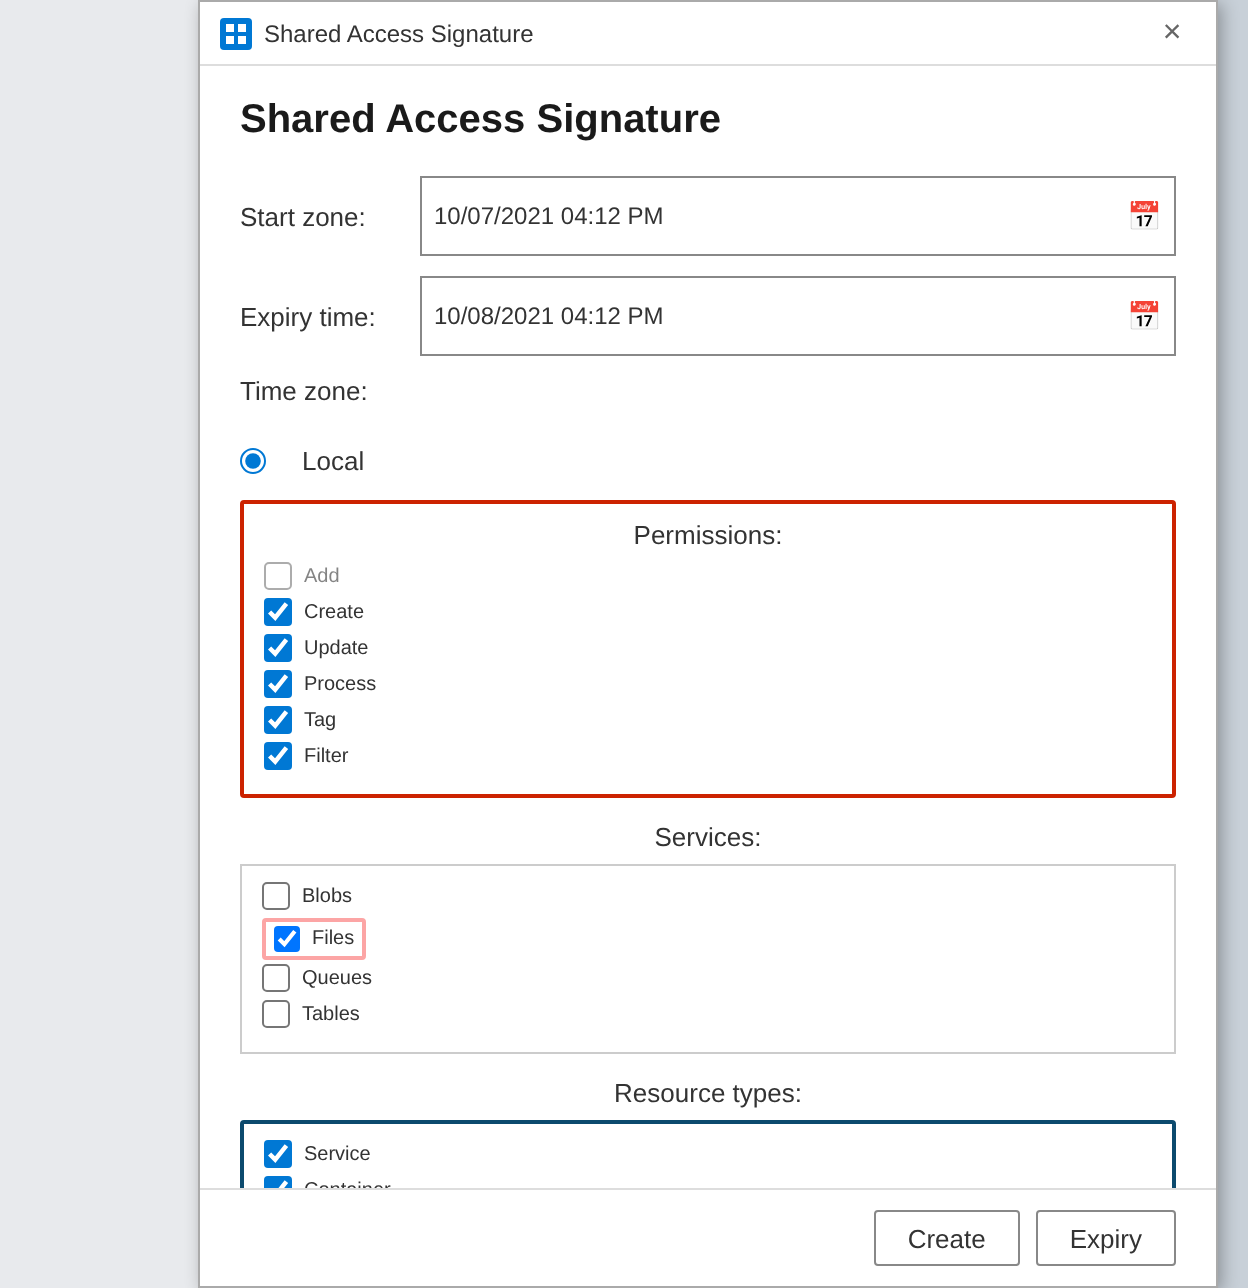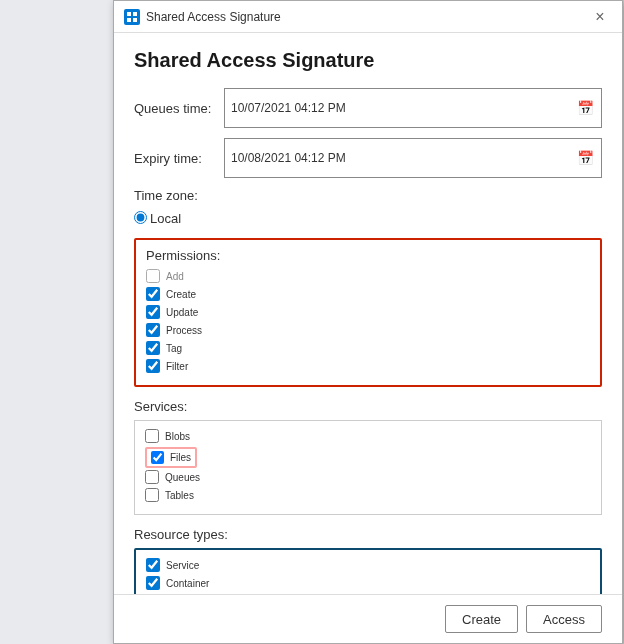--- a/index.html
+++ b/index.html
@@ -27,21 +27,21 @@
       position: absolute;
       top: 0; left: 0;
       width: 115px;
       height: 644px;
       background: #e8eaed;
     }
 
     .dialog {
       position: absolute;
       top: 0;
-      left: 113px;
+      left: 99px;
       width: 510px;
       height: 644px;
       background: #fff;
       border: 1px solid #aaa;
       box-shadow: 2px 2px 8px rgba(0,0,0,0.3);
       display: flex;
       flex-direction: column;
     }
 
     .title-bar {
@@ -142,44 +142,45 @@
       color: #555;
     }
 
     .timezone-section {
       margin-bottom: 12px;
     }
 
     .timezone-label {
       font-size: 13px;
       color: #333;
-      margin-bottom: 8px;
+      margin-bottom: 20px;
     }
 
     .radio-row {
       display: flex;
-      align-items: flex-start;
-      gap: 3px;
+      align-items: center;
+      gap: 18px;
       margin-bottom: 3px;
     }
 
     .radio-row input[type="radio"] {
       accent-color: #0078d4;
       margin: 0;
     }
 
     .radio-label {
       font-size: 13px;
       color: #333;
     }
 
     .section-title {
       font-size: 13px;
       color: #333;
       margin-bottom: 6px;
+      text-align: center;
     }
 
     .checkbox-row {
       display: flex;
       align-items: center;
       gap: 6px;
       margin-bottom: 4px;
     }
 
     .checkbox-row input[type="checkbox"] {
@@ -294,21 +295,21 @@
       </div>
       <span class="title-bar-text">Shared Access Signature</span>
     </div>
     <button class="close-btn">×</button>
   </div>
 
   <div class="dialog-body">
     <div class="dialog-title">Shared Access Signature</div>
 
     <div class="form-row">
-      <span class="form-label">Queues time:</span>
+      <span class="form-label">Start zone:</span>
       <div class="form-input">
         <span class="form-input-text">10/07/2021  04:12 PM</span>
         <span class="calendar-icon">📅</span>
       </div>
     </div>
 
     <div class="form-row">
       <span class="form-label">Expiry time:</span>
       <div class="form-input">
         <span class="form-input-text">10/08/2021  04:12 PM</span>
@@ -385,15 +386,15 @@
       <div class="checkbox-row">
         <input type="checkbox" id="res-object" checked="" style="">
         <label class="checkbox-label" for="res-object">Object</label>
       </div>
     </div>
 
   </div>
 
   <div class="dialog-footer">
     <button class="btn btn-primary">Create</button>
-    <button class="btn btn-secondary">Access</button>
+    <button class="btn btn-secondary">Expiry</button>
   </div>
 </div>
 
 </body></html>

